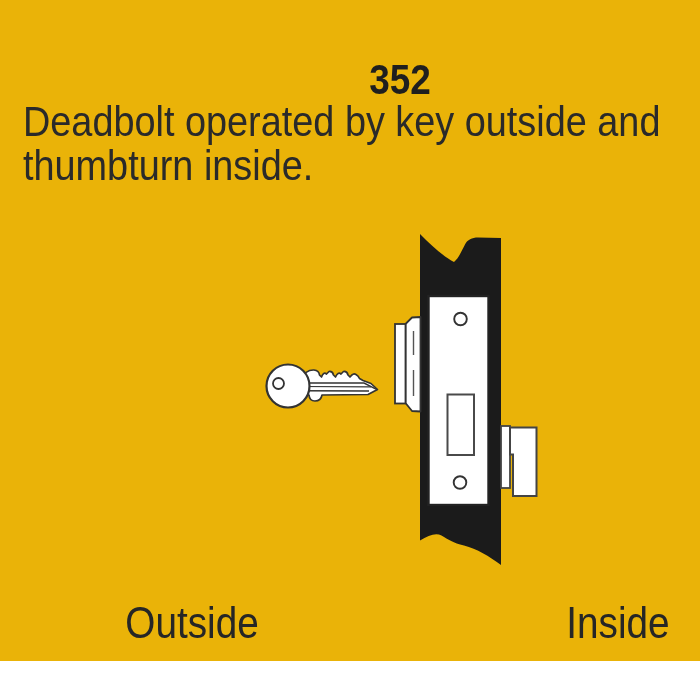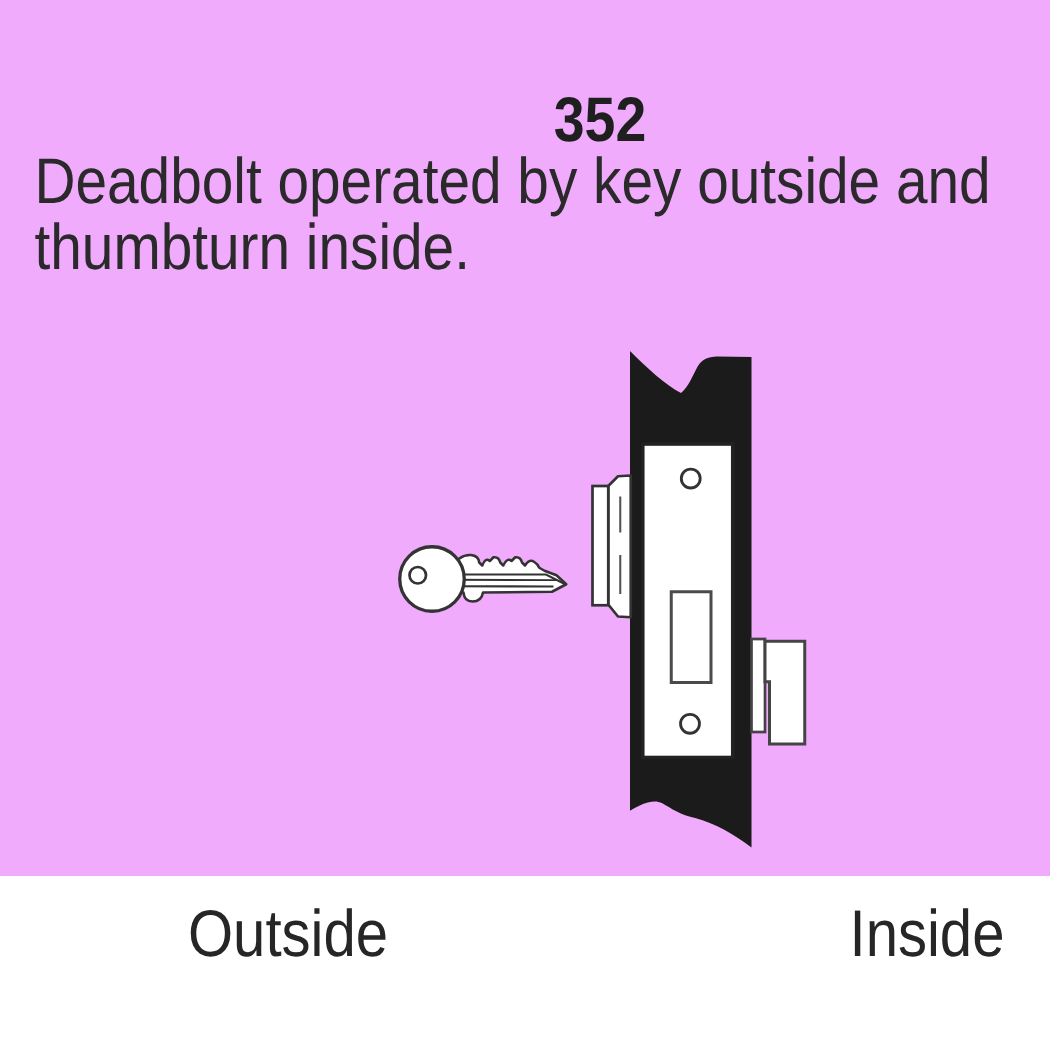--- a/index.html
+++ b/index.html
@@ -7,22 +7,22 @@
     padding: 0;
     width: 700px;
     height: 700px;
     background: #ffffff;
     overflow: hidden;
     font-family: "Liberation Sans", sans-serif;
   }
   .page {
     position: relative;
     width: 700px;
-    height: 584px;
-    background: #f0abfc;
+    height: 661px;
+    background: #eab308;
   }
   .model-number {
     position: absolute;
     top: 58px;
     left: 100px;
     width: 600px;
     text-align: center;
     font-size: 42px;
     line-height: 44px;
     font-weight: bold;

